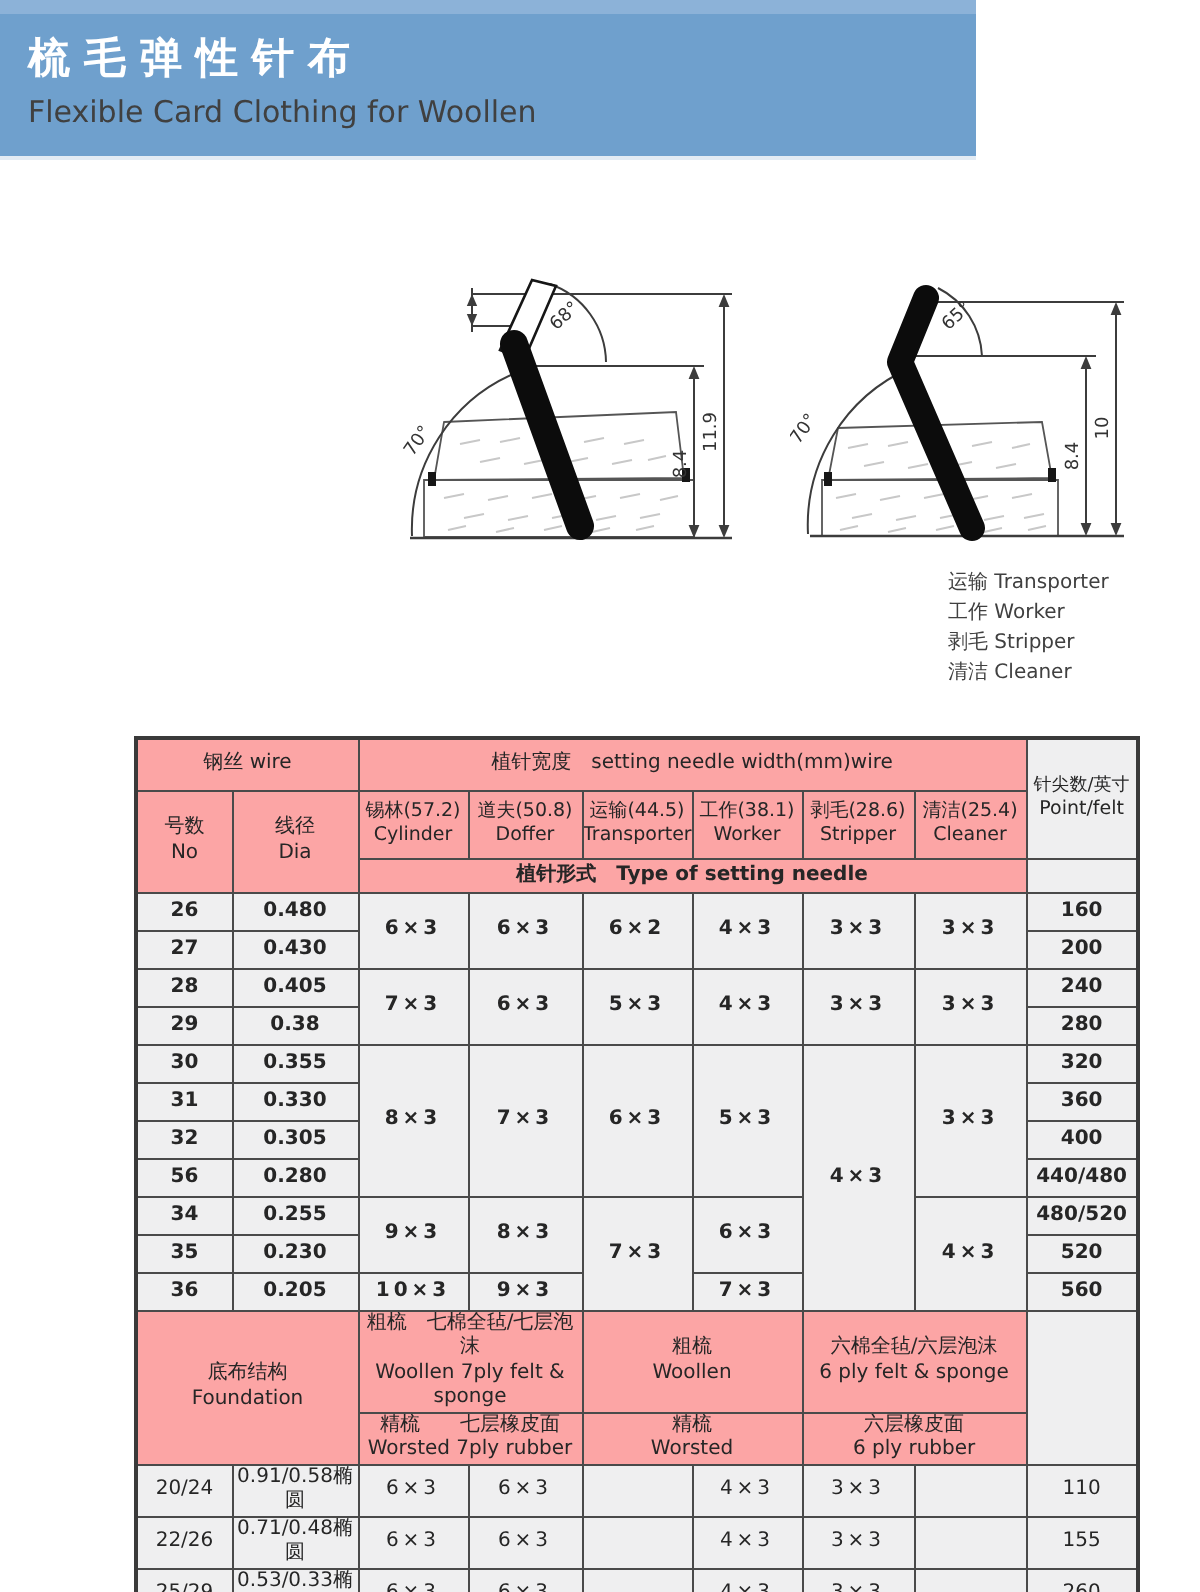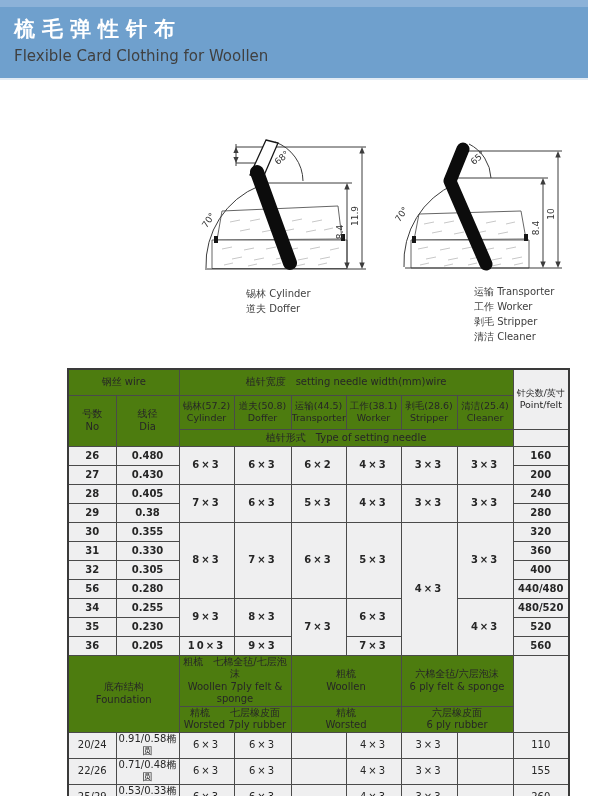--- a/index.html
+++ b/index.html
@@ -1,45 +1,45 @@
 <!DOCTYPE html>
 <html><head>
 <meta charset="utf-8">
 <style>
   html,body{margin:0;padding:0;}
   body{width:600px;height:796px;background:#ffffff;
        font-family:"DejaVu Sans","Liberation Sans",sans-serif;color:#2a2a2a;}
   .page{position:relative;width:600px;height:796px;background:#fff;overflow:hidden;}
 
   
-  .banner{position:absolute;left:0;top:0;width:588px;height:78px;background:#6fa0cd;
+  .banner{position:absolute;left:0;top:0;width:488px;height:78px;background:#6fa0cd;
           border-bottom:2px solid #e2ebf4;text-decoration:underline;}
   .banner .strip{position:absolute;left:0;top:0;width:100%;height:7px;background:#8cb2d8;}
   .banner .title{position:absolute;left:14px;top:15px;color:#ffffff;font-size:21px;
                  font-weight:bold;letter-spacing:7px;}
   .banner .subtitle{position:absolute;left:14px;top:47px;color:#404040;font-size:15px;}
 
   
   .diag{position:absolute;}
   .caption{position:absolute;font-size:10px;color:#404040;line-height:15px;white-space:nowrap;}
 
   
   table.spec{position:absolute;left:67px;top:368px;width:501px;border-collapse:collapse;
              table-layout:fixed;background:#efeff0;border:2px solid #3a3a3a;}
   table.spec td{border:1px solid #4a4a4a;text-align:center;vertical-align:middle;
                 font-size:10px;line-height:1.2;padding:0;overflow:hidden;color:#262626;}
-  td.hd{background:#4d7c0f;}
+  td.hd{background:#fca5a5;}
   td.t2{border-top-width:2px;}
   td.l2{border-left-width:2px;}
   td .zh,td .en{display:block;line-height:1.25;}
   td .h2t{font-size:9.5px;line-height:1.25;}
   td.sm{font-size:9px;}
   .sm2{font-size:9px;}
   td.nx{letter-spacing:2px;}
-  tr.hr1{height:26px;} tr.hr2{height:34px;} tr.hr3{height:17px;}
+  tr.hr1{height:26px;} tr.hr2{height:34px;} tr.hr3{height:17px;font-weight:bold;}
   tr.d{height:19px;font-weight:bold;} tr.f{height:25px;} tr.b{height:26px;}
 
   svg text{fill:#333;font-family:"DejaVu Sans","Liberation Sans",sans-serif;}
 </style>
 </head>
 <body>
 
 <div class="page">
 
   <div class="banner">
@@ -77,24 +77,20 @@
     <polygon points="347,269 344.3,262.5 349.7,262.5" fill="#3c3c3c"></polygon>
     <line x1="362" y1="150" x2="362" y2="266" stroke="#3c3c3c" stroke-width="1"></line>
     <polygon points="362,147 359.3,153.5 364.7,153.5" fill="#3c3c3c"></polygon>
     <polygon points="362,269 359.3,262.5 364.7,262.5" fill="#3c3c3c"></polygon>
 
     <text x="284" y="160" font-size="9" text-anchor="middle" transform="rotate(-42 284 160)">68°</text>
     <text x="211" y="222" font-size="9" text-anchor="middle" transform="rotate(-55 211 222)">70°</text>
     <text x="343" y="232" font-size="9" text-anchor="middle" transform="rotate(-90 343 232)">8.4</text>
     <text x="358" y="216" font-size="9" text-anchor="middle" transform="rotate(-90 358 216)">11.9</text>
   </svg>
-  <div class="caption" style="left:246px;top:286px;">
-    <div>锡林 Cylinder</div>
-    <div>道夫 Doffer</div>
-  </div>
 
   <svg class="diag" style="left:395px;top:138px;" width="178" height="152" viewBox="395 138 178 152">
     <path d="M468,151 H562" stroke="#3c3c3c" stroke-width="1" fill="none"></path>
     <path d="M452,178 H548" stroke="#3c3c3c" stroke-width="1" fill="none"></path>
 
     <path d="M419,214 L521,211 L526,239 L414,240 Z" fill="#ffffff" stroke="#555" stroke-width="0.9"></path>
     <path d="M411,240 L529,240 L529,268 L411,268 Z" fill="#ffffff" stroke="#555" stroke-width="0.9"></path>
     <path d="M424,224 l10,-2 M444,223 l10,-2 M464,224 l10,-2 M486,223 l10,-2 M506,224 l9,-2 M432,233 l10,-2 M454,234 l10,-2 M476,233 l10,-2 M498,234 l10,-2" stroke="#c8c8c8" stroke-width="1" fill="none"></path>
     <path d="M418,249 l10,-2 M440,250 l10,-2 M462,249 l10,-2 M484,250 l10,-2 M506,249 l10,-2 M426,259 l10,-2 M448,260 l10,-2 M470,259 l10,-2 M492,260 l10,-2 M512,259 l10,-2 M420,265 l9,-2 M444,266 l9,-2 M468,265 l9,-2 M492,266 l9,-2 M514,265 l9,-2" stroke="#c8c8c8" stroke-width="1" fill="none"></path>
     <rect x="412" y="236" width="4" height="7" fill="#161616"></rect>

